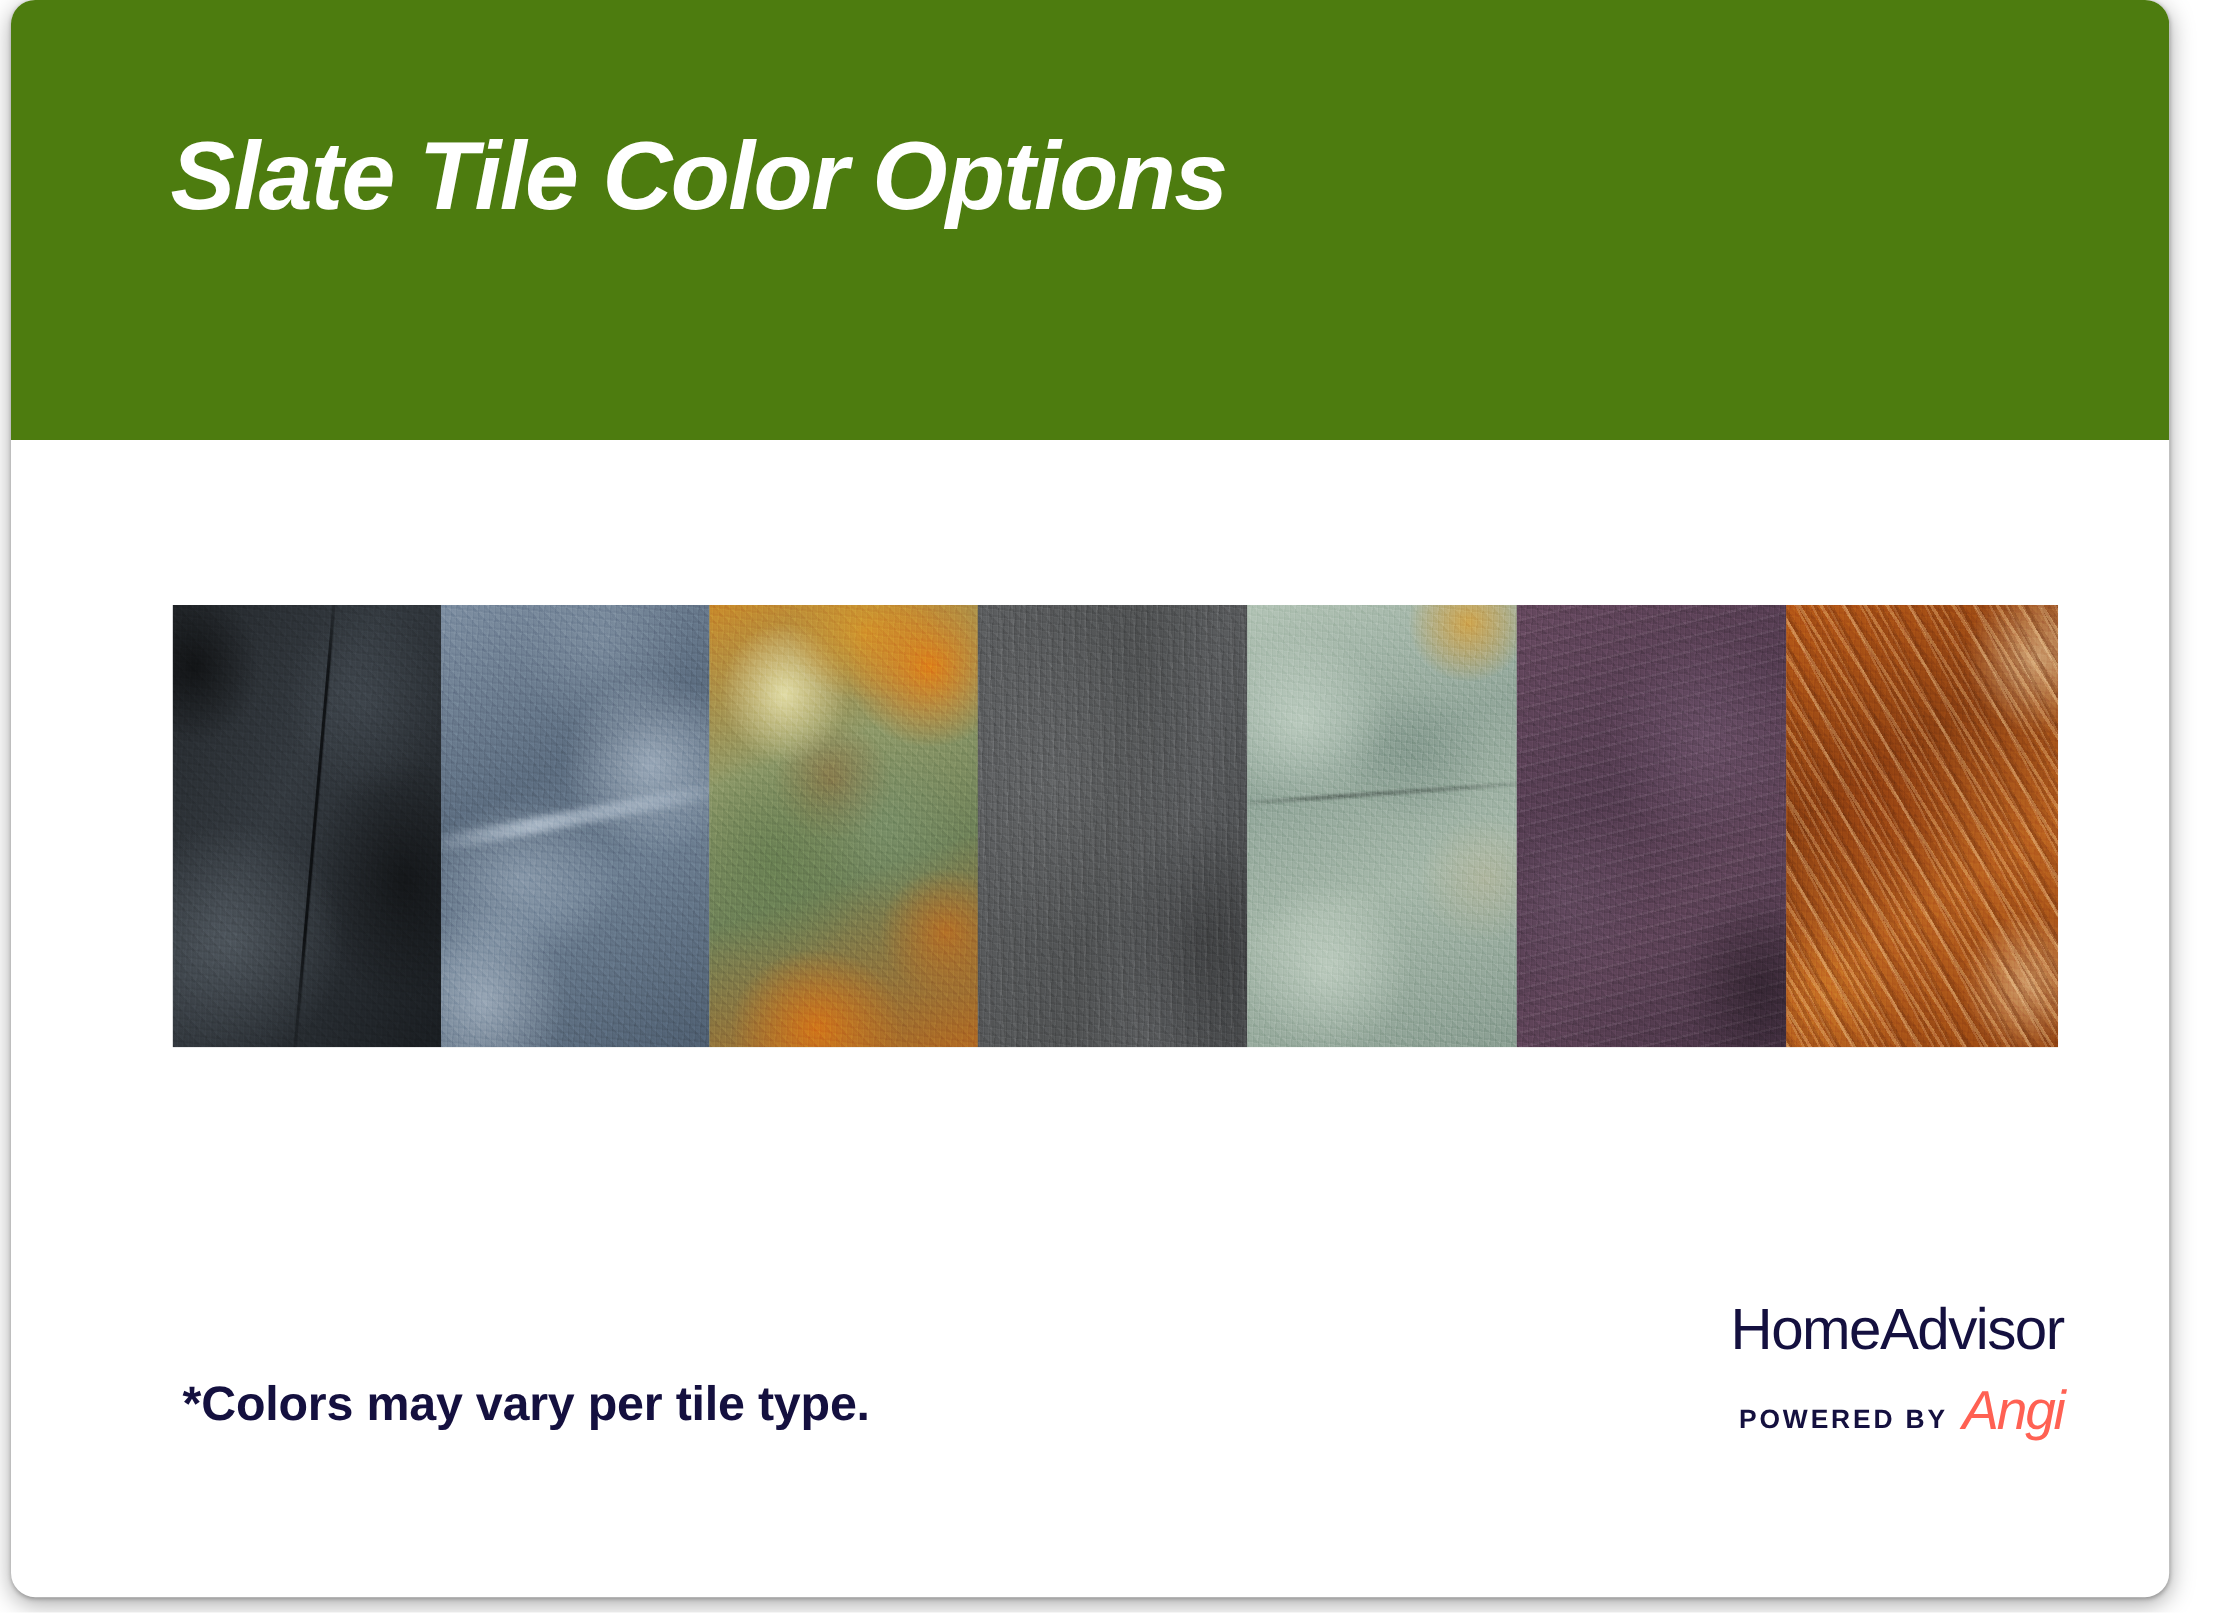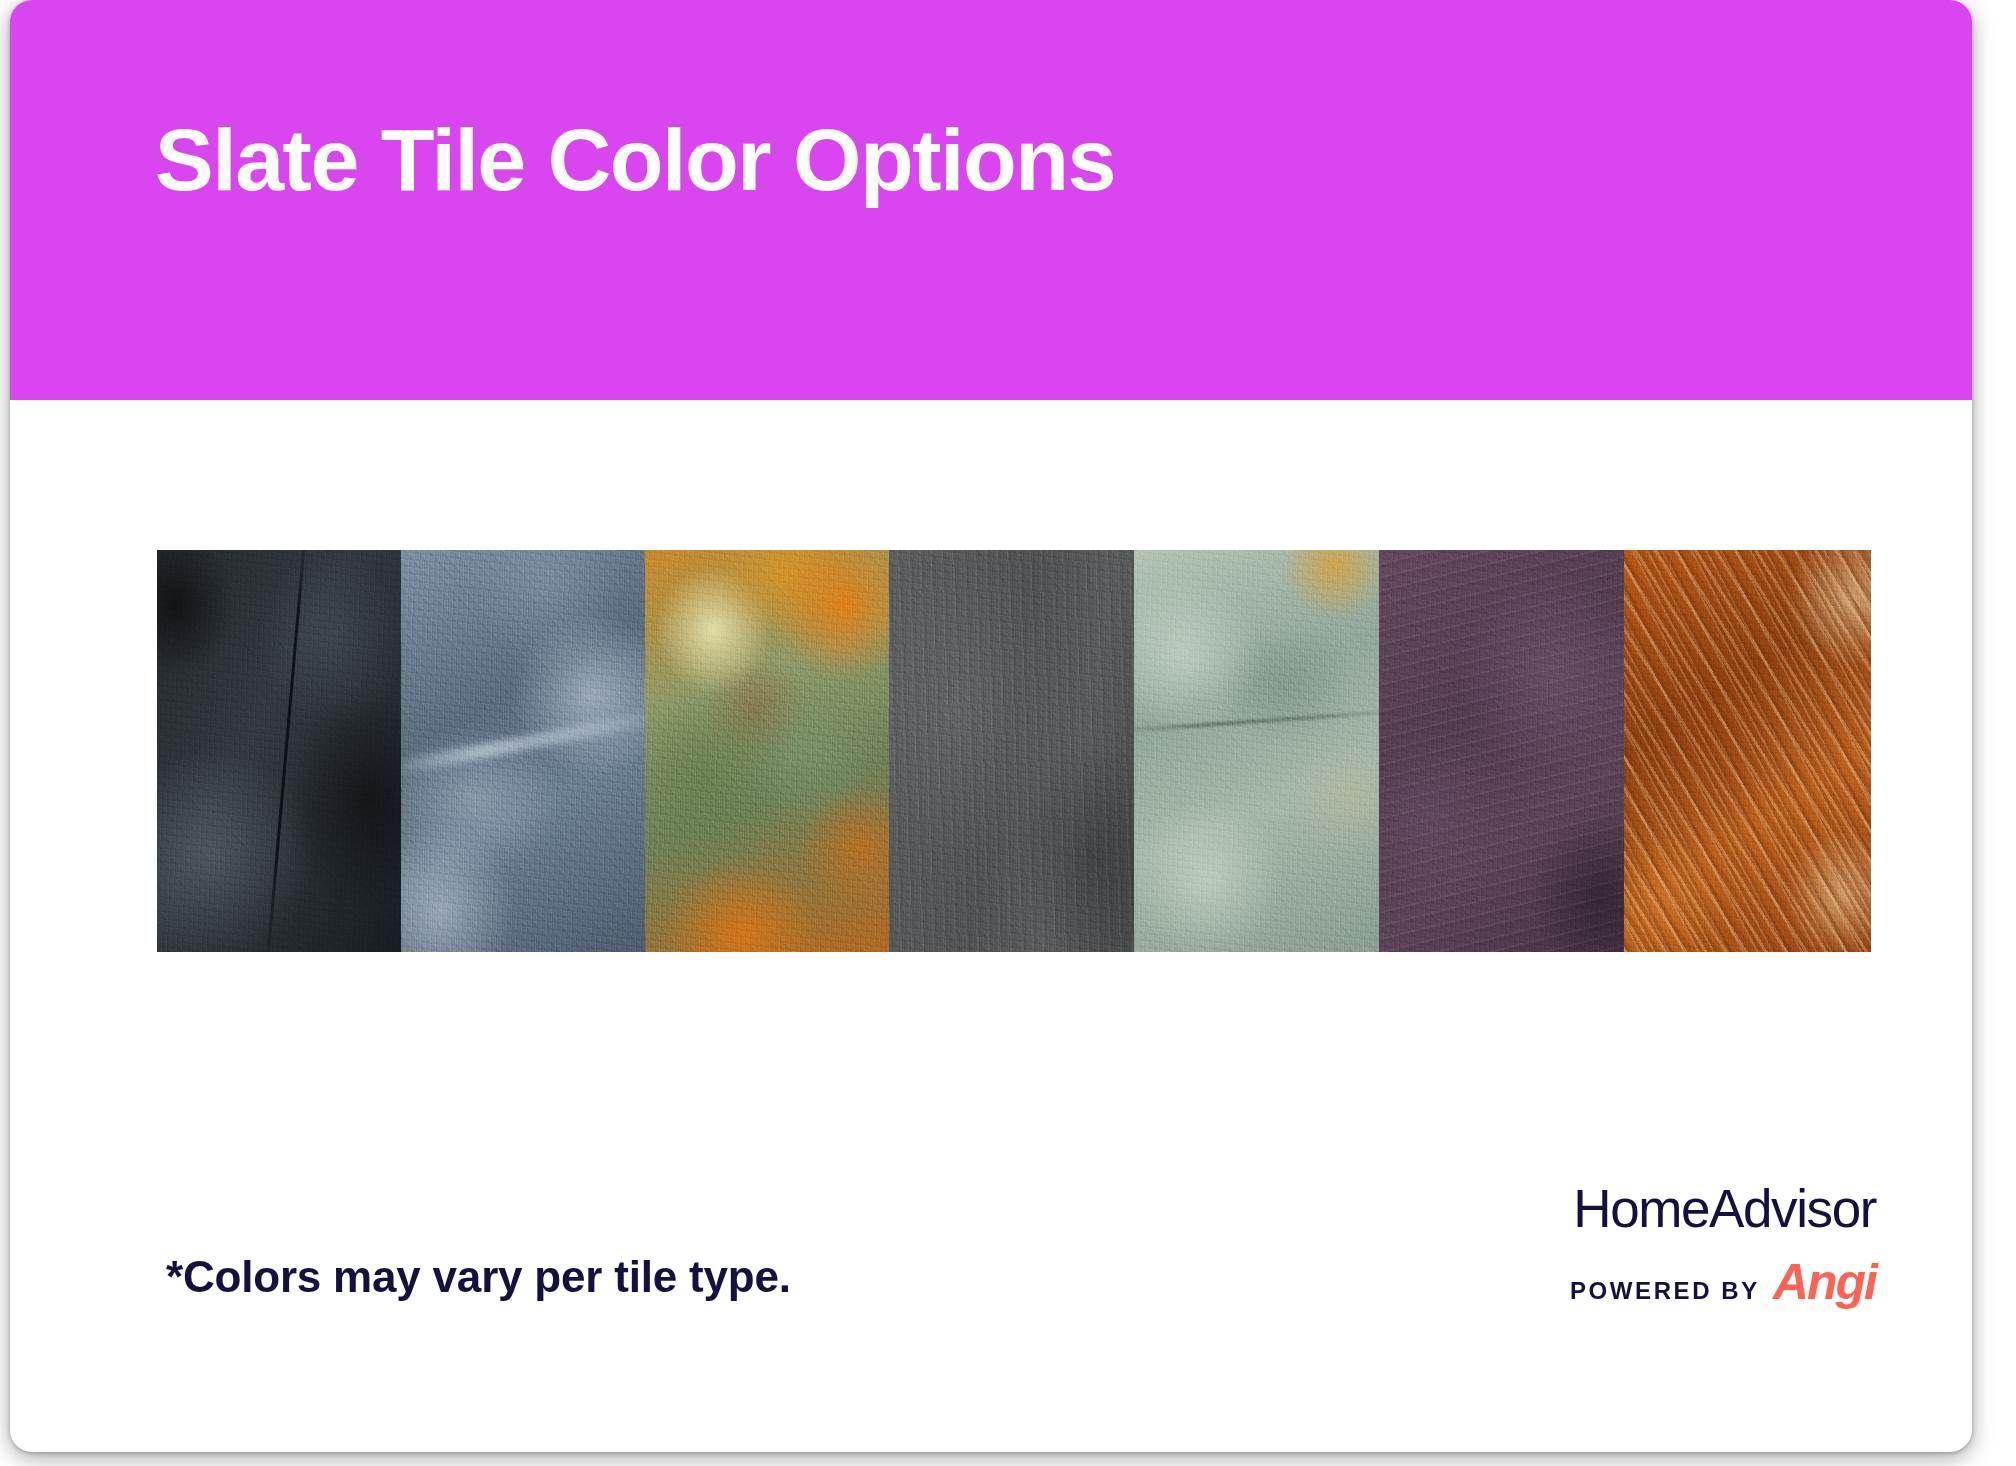--- a/index.html
+++ b/index.html
@@ -33,21 +33,22 @@
     box-shadow: 0 6px 22px rgba(0,0,0,0.34), 0 1px 4px rgba(0,0,0,0.26);
   }
 
   
   .header-band {
     position: absolute;
     left: 0;
     top: 0;
     width: 100%;
     height: 400px;
-    background: #d946ef;
+    background: #4d7c0f;
+    font-style: italic;
   }
 
   .page-title {
     position: absolute;
     left: 145px;
     top: 114px;
     font-size: 88px;
     font-weight: 700;
     letter-spacing: -1.5px;
     color: #ffffff;
@@ -270,21 +271,21 @@
   }
   .powered-by {
     font-size: 24px;
     font-weight: 700;
     letter-spacing: 2.6px;
     color: #14103F;
     line-height: 1;
   }
   .angi {
     font-size: 50px;
-    font-weight: 700;
+    font-weight: 400;
     font-style: italic;
     color: #FF6153;
     letter-spacing: -2px;
     line-height: 1;
     transform: translateY(4px);
   }
 </style>
 </head>
 <body>
 

